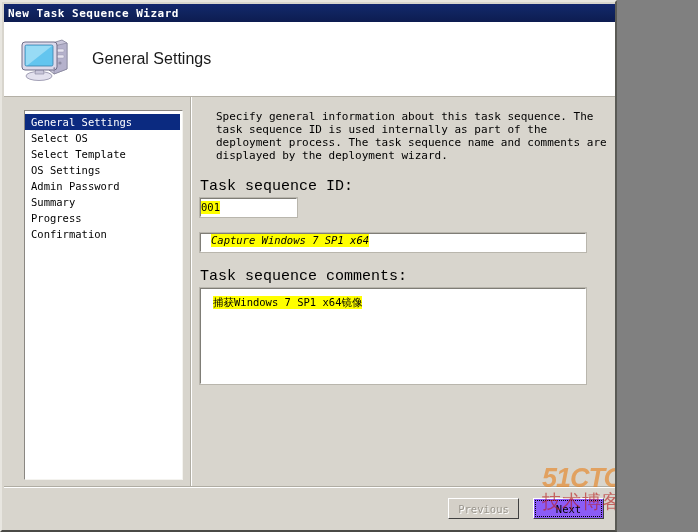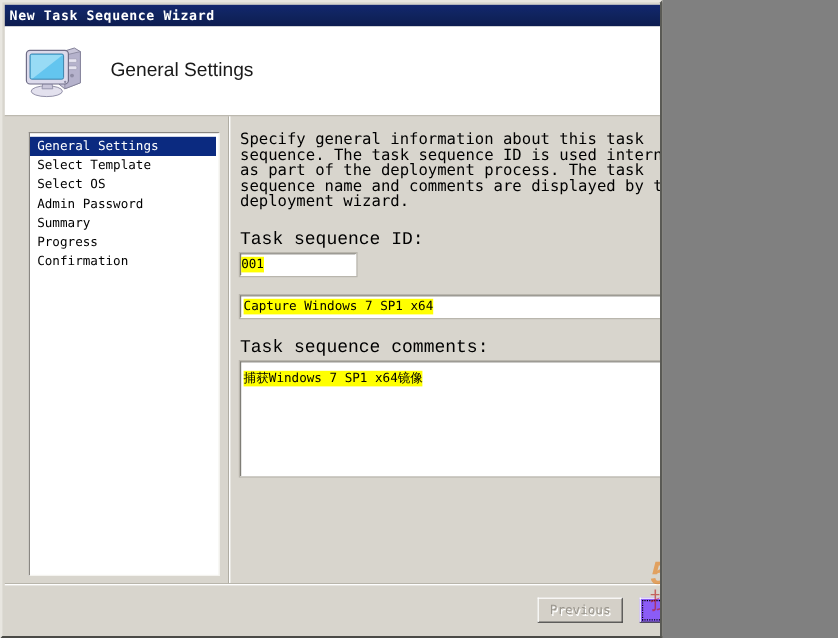--- a/index.html
+++ b/index.html
@@ -6,21 +6,21 @@
     margin: 0;
     padding: 0;
     background: #808080;
   }
   body {
     font-family: "Liberation Sans", sans-serif;
   }
 
   #window {
     position: relative;
-    width: 552px;
+    width: 617px;
     height: 532px;
     background: #d8d5cd;
     overflow: hidden;
     box-sizing: border-box;
     border-left: 2px solid #e8e6e0;
     border-top: 2px solid #e8e6e0;
     border-right: 2px solid #5a5a55;
     border-bottom: 2px solid #4a4a46;
   }
 
@@ -146,25 +146,26 @@
 
   
   #content {
     position: absolute;
     left: 196px;
     top: 13px;
     width: 480px;
   }
   #instructions {
     font-family: "DejaVu Sans Mono", monospace;
-    font-size: 13px;
+    font-size: 11px;
     line-height: 13px;
     color: #000000;
     width: 392px;
     white-space: pre-line;
+    margin-left: 16px;
   }
 
   .field-label {
     font-family: Liberation Mono, monospace;
     font-size: 15px;
     color: #000000;
     margin-bottom: 3px;
   }
   .field-block { margin-top: 16px; }
 
@@ -181,27 +182,28 @@
     width: 97px;
     height: 19px;
     display: flex;
     align-items: center;
     padding-left: 0;
   }
   #name-input {
     width: 386px;
     height: 19px;
     display: flex;
-    align-items: center;
-    padding-left: 2px;
+    align-items: flex-start;
+    padding-left: 10px;
+    font-style: italic;
   }
   #comments-input {
     width: 386px;
     height: 96px;
-    padding: 3px 2px 0 2px;
+    padding: 3px 2px 0 12px;
   }
   .hl {
     background: #ffff00;
     font-family: "DejaVu Sans Mono", monospace;
     font-size: 10.5px;
     color: #000000;
     line-height: 13px;
     display: inline-block;
   }
 
@@ -322,22 +324,23 @@
       <circle cx="36.3" cy="34.2" r="1" fill="#8e8ca4"></circle>
     </svg>
     <div id="header-title">General Settings</div>
   </div>
   <div id="header-rule"></div>
 
   <div id="body-area">
 
     <div id="sidebar">
       <div class="nav-item selected">General Settings</div>
+      <div class="nav-item">Select OS</div>
       <div class="nav-item">Select Template</div>
-      <div class="nav-item">Select OS</div>
+      <div class="nav-item">OS Settings</div>
       <div class="nav-item">Admin Password</div>
       <div class="nav-item">Summary</div>
       <div class="nav-item">Progress</div>
       <div class="nav-item">Confirmation</div>
     </div>
 
     <div id="pane-divider"></div>
 
     <div id="content">
 

